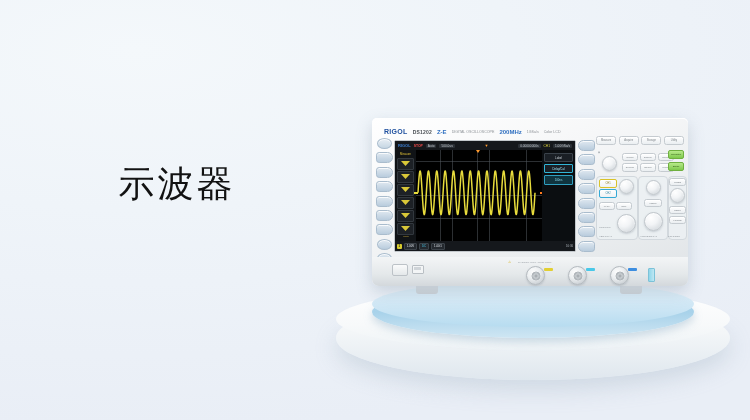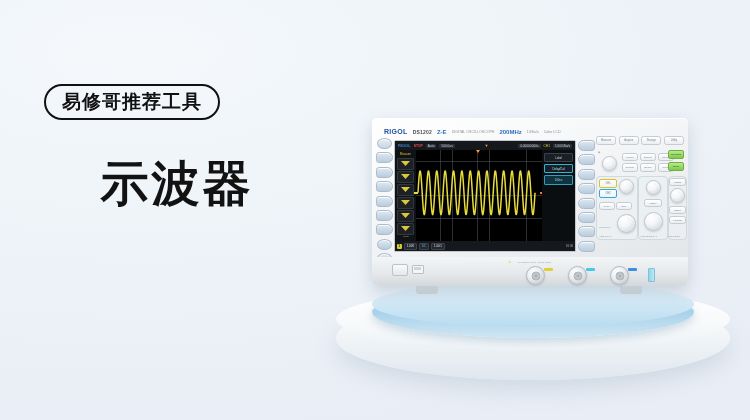--- a/index.html
+++ b/index.html
@@ -18,22 +18,22 @@
   
   .badge{
     position:absolute;left:44px;top:84px;
     border:2.4px solid #111;border-radius:20px;
     padding:6px 16px 7px 16px;
     font-size:19px;font-weight:bold;color:#111;
     letter-spacing:1px;line-height:1;
     white-space:nowrap;
   }
   .headline{
-    position:absolute;left:52px;top:152px;width:250px;
-    color:#121212;font-weight:bold;font-size:48px;
+    position:absolute;left:52px;top:160px;width:250px;
+    color:#121212;font-weight:normal;font-size:36px;
     line-height:1.32;letter-spacing:3px;
     text-align:center;
   }
   .headline .l2{display:block;}
 
   
   .ped-outer{
     position:absolute;left:336px;top:296px;width:394px;height:84px;
     border-radius:50%;
     background:linear-gradient(180deg,#fdfdfb 0%,#f3f6f8 44%,#dfe7ee 100%);
@@ -247,21 +247,20 @@
     border:.6px solid #7cc2d8;
   }
   .warn{position:absolute;font-size:3.6px;color:#d9b62a;}
   .tinytxt{position:absolute;font-size:2.4px;color:#9aa0a6;white-space:nowrap;}
 </style>
 </head>
 <body>
 
 <div class="stage">
 
-  <div class="badge">易修哥推荐工具</div>
 
   <div class="headline">
     <span>示波器</span>
   </div>
 
   <div class="ped-outer"></div>
   <div class="ped-outer-top"></div>
   <div class="ped-shadow"></div>
   <div class="ped-inner"></div>
   <div class="ped-inner-top"></div>

